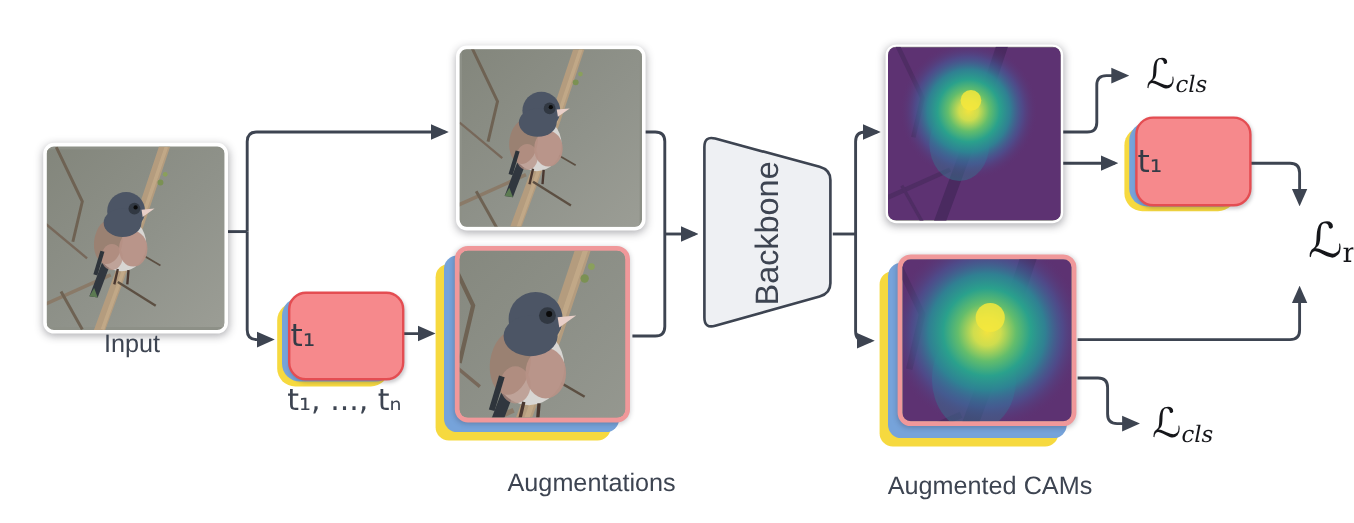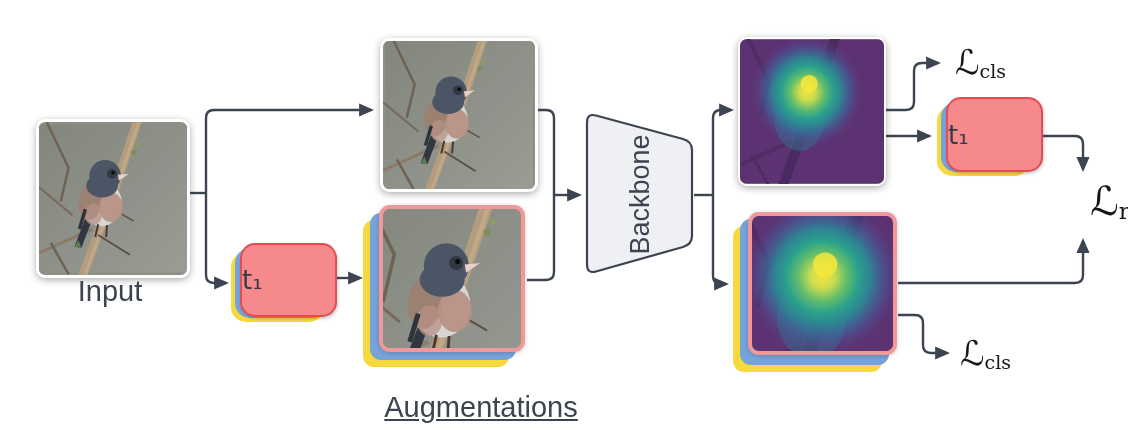--- a/index.html
+++ b/index.html
@@ -1,40 +1,40 @@
 <!DOCTYPE html>
 <html style="--arrow: #3d4451; --text: #3d4451; --card-red: #f6898c; --card-red-border: #e44d52; --card-blue: #76a3da; --card-yellow: #f6d93f; --image-border-salmon: #f0989a; --backbone-fill: #eef0f3; --cam-purple: #5d3272;"><head>
 <meta charset="utf-8">
 <style>
   html,body{margin:0;padding:0;background:#ffffff;}
   .figure{position:relative;width:1128px;height:436px;background:#fff;overflow:hidden;
           font-family:"Liberation Sans","DejaVu Sans",sans-serif;}
   .abs{position:absolute;}
-  .caption{color:var(--text);font-size:29px;text-align:center;line-height:1.05;}
+  .caption{color:var(--text);font-size:21px;text-align:center;line-height:1.05;}
   .tfont{font-family:"DejaVu Sans",sans-serif;}
   
   .photo{border:3px solid #fff;border-radius:9px;box-shadow:0 2px 7px rgba(40,40,50,.38);
          overflow:hidden;background:#8d9087;}
   .photo svg{display:block;width:100%;height:100%;}
   .salmon-frame{border:4px solid var(--image-border-salmon);border-radius:11px;overflow:hidden;
                 box-shadow:0 1px 4px rgba(40,40,50,.25);background:#8d9087;}
   .salmon-frame svg{display:block;width:100%;height:100%;}
   .card-sheet{position:absolute;border-radius:11px;}
   .t-card{position:absolute;background:var(--card-red);border:2.5px solid var(--card-red-border);
           border-radius:15px;display:flex;align-items:center;justify-content:flex-start;
           box-shadow:1px 2px 3px rgba(60,60,70,.25);}
   .t-card span{font-size:26px;color:#343b46;}
   .small-sheet{position:absolute;border-radius:15px;}
   .backbone-label{position:absolute;left:584px;top:110px;width:112px;height:168px;
                   display:flex;align-items:center;justify-content:center;pointer-events:none;}
   .backbone-label span{transform:rotate(-90deg);white-space:nowrap;font-size:27px;color:var(--text);}
   .loss{position:absolute;font-family:"DejaVu Serif","DejaVu Sans",serif;color:#15161a;white-space:nowrap;}
   .loss .sym{font-size:34px;font-style:italic;}
   .loss sub{font-size:19px;line-height:0;}
-  .loss sub.it{margin-top:36px;}
+  .loss sub.it{font-style:italic;margin-top:36px;}
   .loss.big .sym{font-size:40px;}
   .loss.big sub{font-size:23px;}
   svg.layer{position:absolute;left:0;top:0;}
   .arrow{stroke:var(--arrow);stroke-width:2.4;fill:none;}
   .hidden-defs{position:absolute;width:0;height:0;overflow:hidden;}
 </style>
 </head>
 <body>
 
 <svg class="hidden-defs" aria-hidden="true">
@@ -122,35 +122,36 @@
         <use href="#bird-scene"></use>
       </svg>
   </div>
   <div class="abs caption" style="left:30px;top:276px;width:160px;">Input</div>
 
   <div class="abs small-sheet" style="left:231px;top:252px;width:93px;height:70px;background:var(--card-yellow);"></div>
   <div class="abs small-sheet" style="left:235px;top:248px;width:93px;height:70px;background:var(--card-blue);"></div>
   <div class="t-card" style="left:240px;top:243px;width:93px;height:70px;">
     <span class="tfont">t₁</span>
   </div>
+  <div class="abs caption tfont" style="left:224px;top:321px;width:126px;font-size:25px;">t₁, ..., tₙ</div>
 
   <div class="abs photo" style="left:380px;top:38px;width:152px;height:148px;">
     <svg viewBox="0 0 150 150">
         <use href="#bird-scene"></use>
       </svg>
   </div>
 
   <div class="abs card-sheet" style="left:363px;top:220px;width:146px;height:147px;background:var(--card-yellow);"></div>
   <div class="abs card-sheet" style="left:370px;top:213px;width:146px;height:147px;background:var(--card-blue);"></div>
   <div class="abs salmon-frame" style="left:379px;top:205px;width:138px;height:139px;">
     <svg viewBox="22 12 98 98">
         <use href="#bird-scene"></use>
       </svg>
   </div>
-  <div class="abs caption" style="left:348px;top:392px;width:266px;text-decoration:underline;">Augmentations</div>
+  <div class="abs caption" style="left:360px;top:392px;width:266px;">Augmentations</div>
 
   <svg class="abs" style="left:584px;top:110px;" width="112" height="168">
     <path d="M12 5.5 L99 29 Q108 31.5 108 40 L108 126 Q108 134.5 99 137 L12 161.5 Q3 164 3 154.5 L3 12.5 Q3 3 12 5.5 Z" fill="#eef0f3" stroke="#3d4451" stroke-width="2.2"></path>
   </svg>
   <div class="backbone-label">
     <span>Backbone</span>
   </div>
 
   <div class="abs photo" style="left:738px;top:37px;width:144px;height:145px;border-width:2px;">
     <svg viewBox="0 0 150 150">
@@ -158,20 +159,21 @@
       </svg>
   </div>
 
   <div class="abs card-sheet" style="left:733px;top:226px;width:149px;height:146px;background:var(--card-yellow);"></div>
   <div class="abs card-sheet" style="left:740px;top:219px;width:149px;height:146px;background:var(--card-blue);"></div>
   <div class="abs salmon-frame" style="left:748px;top:212px;width:141px;height:135px;">
     <svg viewBox="20 10 100 100">
         <use href="#cam-scene"></use>
       </svg>
   </div>
+  <div class="abs caption" style="left:698px;top:395px;width:254px;">Augmented CAMs</div>
 
   <div class="loss" style="left:955px;top:42px;">
     <span class="sym">ℒ</span><sub class="it">cls</sub>
   </div>
 
   <div class="abs small-sheet" style="left:937px;top:106px;width:93px;height:70px;background:var(--card-yellow);"></div>
   <div class="abs small-sheet" style="left:941px;top:102px;width:93px;height:70px;background:var(--card-blue);"></div>
   <div class="t-card" style="left:946px;top:97px;width:93px;height:71px;">
     <span class="tfont">t₁</span>
   </div>

